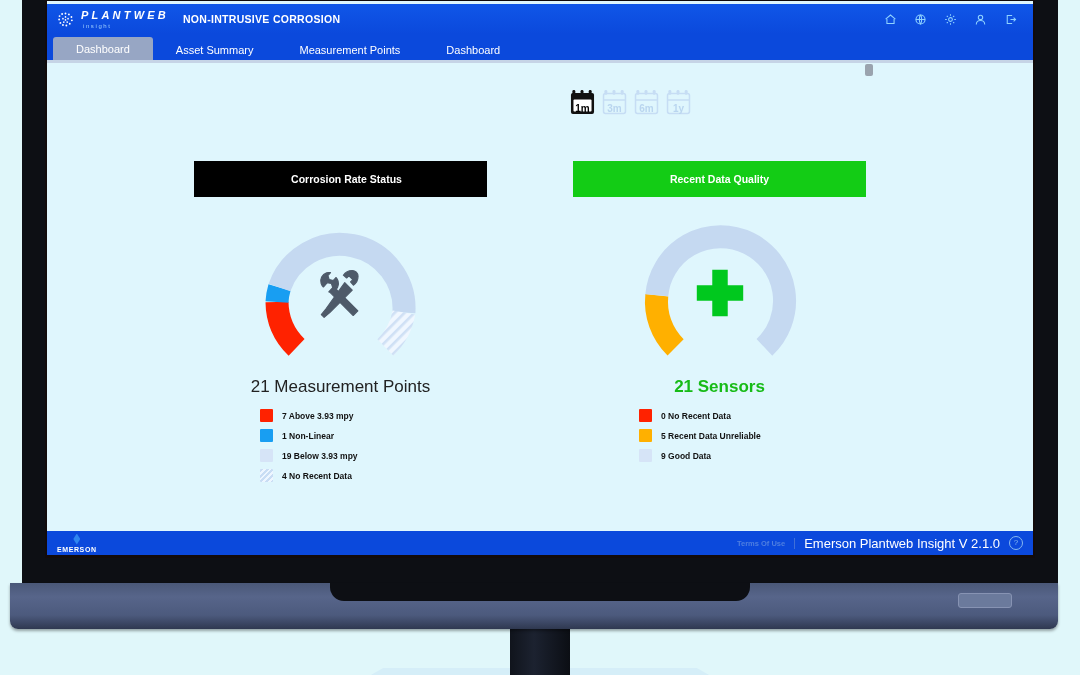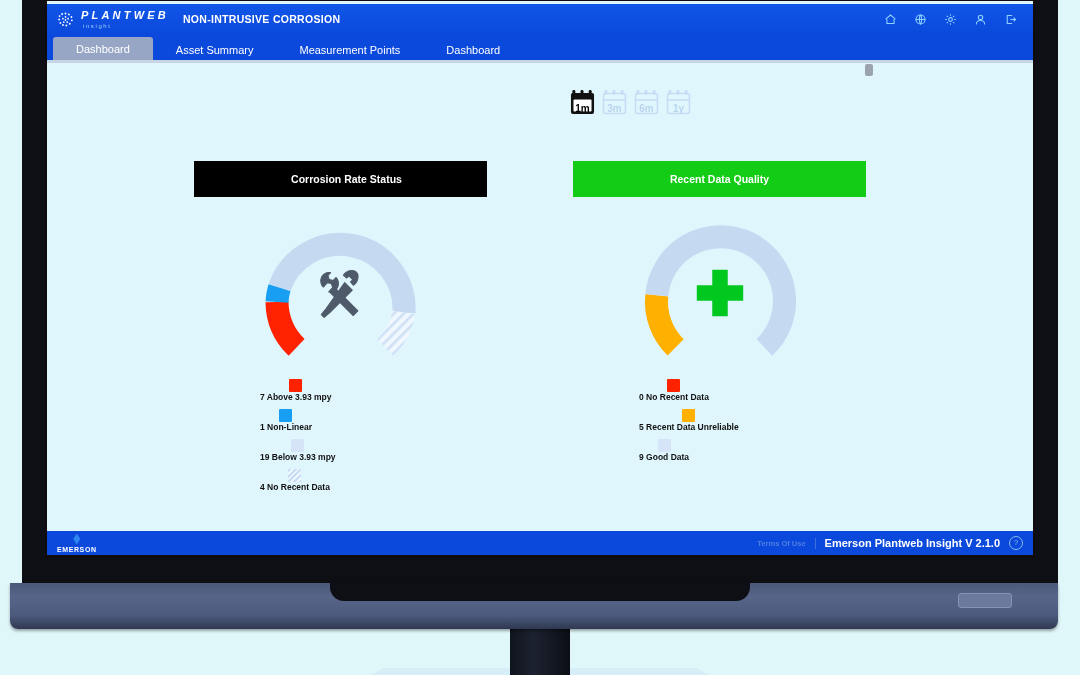--- a/index.html
+++ b/index.html
@@ -138,21 +138,21 @@
 
   .total{
     text-align:center;font-size:17px;margin-top:10px;font-weight:normal;
   }
   .total.dark{color:#222;}
   .total.green{color:#17bb17;font-weight:bold;}
 
   .legend{margin-top:12px;display:flex;flex-direction:column;gap:7px;align-items:flex-start;}
   .panel.left .legend{padding-left:66px;}
   .panel.right .legend{padding-left:66px;}
-  .leg-row{display:flex;align-items:center;flex-direction:column;}
+  .leg-row{display:flex;align-items:center;gap:9px;}
   .swatch{width:13px;height:13px;flex:0 0 auto;border-radius:1px;}
   .swatch.hatch{
     background:
       repeating-linear-gradient(-45deg,#c9ddf4 0 2px,#eef6ff 2px 4px);
   }
   .leg-text{font-size:8.5px;color:#111;font-weight:bold;white-space:nowrap;}
 
   
   .app-footer{
     position:absolute;left:0;top:530px;width:986px;height:24px;
@@ -164,21 +164,21 @@
     clip-path:polygon(50% 0%,100% 50%,50% 100%,0% 50%);
     margin-bottom:1px;
   }
   .em-word{
     font-size:7px;font-weight:bold;color:#ffffff;letter-spacing:.6px;
     background:#0b49dc;
   }
   .footer-right{margin-left:auto;display:flex;align-items:center;gap:9px;margin-right:10px;}
   .terms{font-size:7.5px;color:#4f7fe0;font-weight:bold;cursor:pointer;}
   .vbar{width:1px;height:11px;background:#3f6fd8;}
-  .version{font-size:11px;color:#ffffff;font-weight:bold;}
+  .version{font-size:13px;color:#ffffff;font-weight:normal;}
   .help{
     width:12px;height:12px;border:1px solid #86b8f0;border-radius:50%;
     color:#86b8f0;font-size:8px;line-height:11px;text-align:center;cursor:pointer;
   }
 </style>
 </head>
 <body>
 
 <div class="stage">
 
@@ -349,20 +349,21 @@
                     <path d="M25 26 L50 51 L45 56 L20 31 Z"></path>
 
                     <path d="M44 8c-4 0-7.5 2-9.5 5l3.5 3 2.4-2.4 4.2 4.2-2.4 2.4 3 3.5c3-2 5-5.5 5-9.5 0-3.4-2.8-6.2-6.2-6.2z"></path>
                     <path d="M36 21 L16 49 L11 55 L14 58 L20 53 L44 29 Z"></path>
                   </g>
                 </svg>
               </div>
             </div>
           </div>
 
+          <div class="total dark">21 Measurement Points</div>
 
           <div class="legend">
             <div class="leg-row">
               <span class="swatch" style="background:#ff2200"></span>
               <span class="leg-text">7 Above 3.93 mpy</span>
             </div>
             <div class="leg-row">
               <span class="swatch" style="background:#189ef2"></span>
               <span class="leg-text">1 Non-Linear</span>
             </div>
@@ -391,20 +392,21 @@
                 </g>
               </svg>
               <div class="gauge-center">
                 <svg viewBox="0 0 60 60" width="62" height="58">
                   <path d="M22 6h16v16h16v16H38v16H22V38H6V22h16z" fill="#00c81e"></path>
                 </svg>
               </div>
             </div>
           </div>
 
+          <div class="total green">21 Sensors</div>
 
           <div class="legend">
             <div class="leg-row">
               <span class="swatch" style="background:#ff2200"></span>
               <span class="leg-text">0 No Recent Data</span>
             </div>
             <div class="leg-row">
               <span class="swatch" style="background:#ffb000"></span>
               <span class="leg-text">5 Recent Data Unreliable</span>
             </div>

